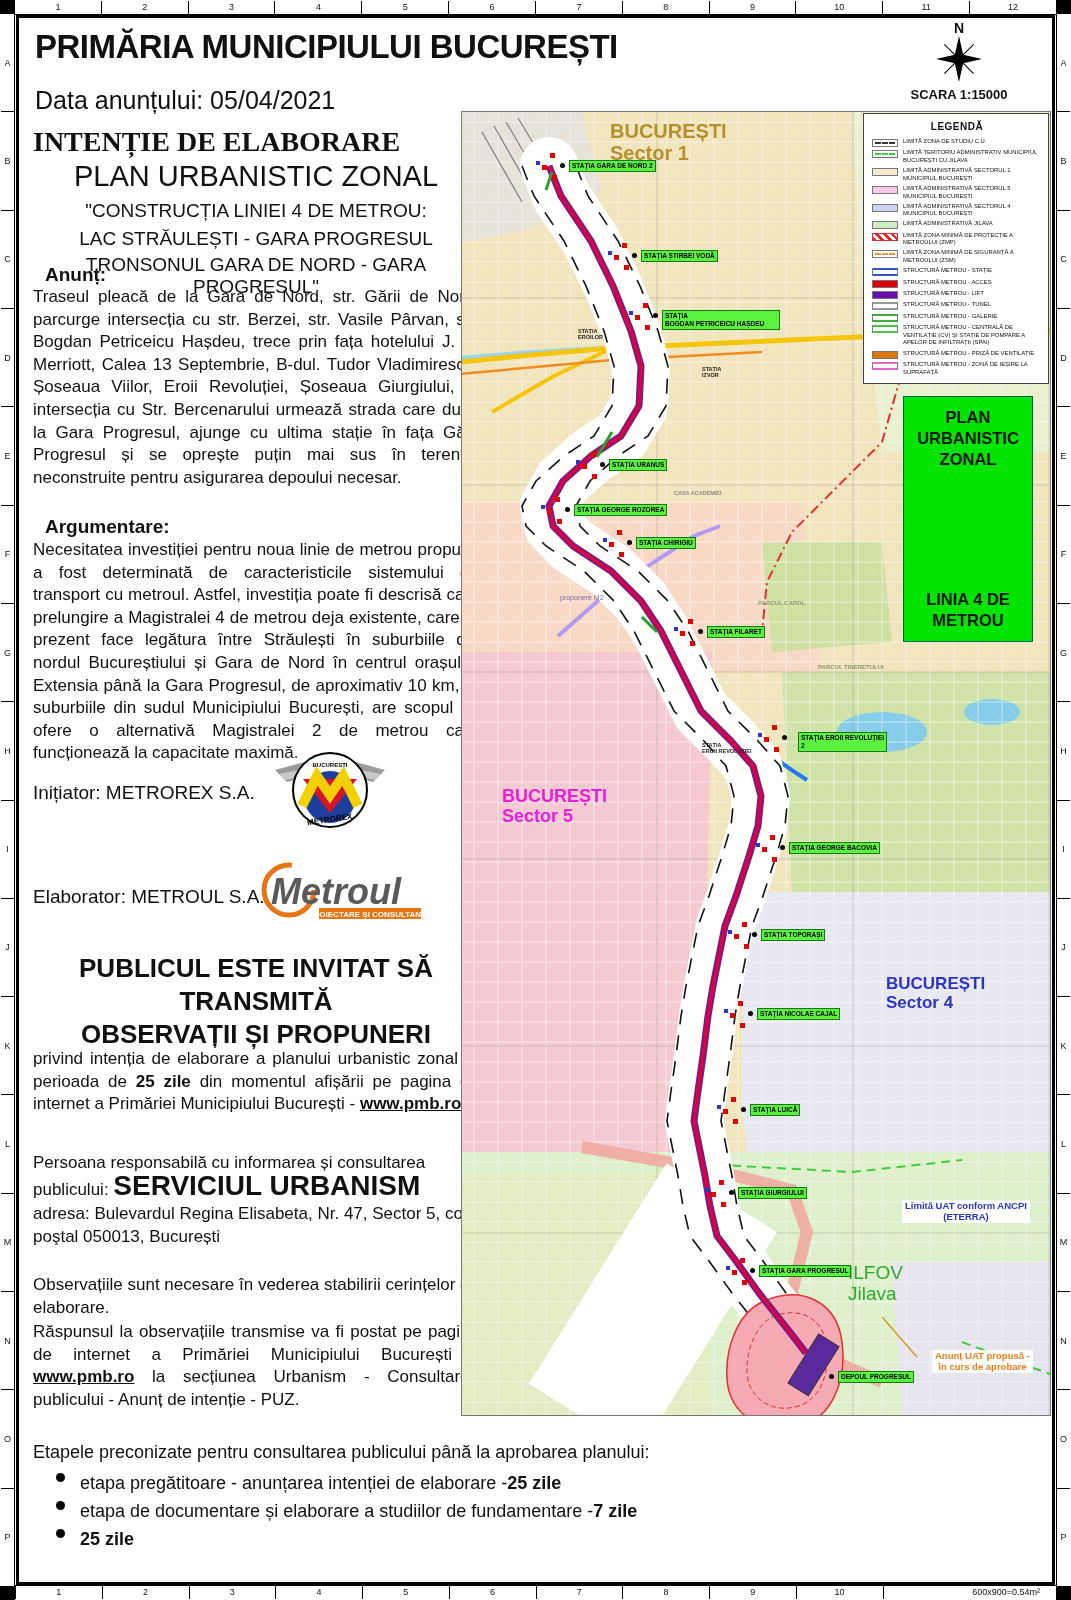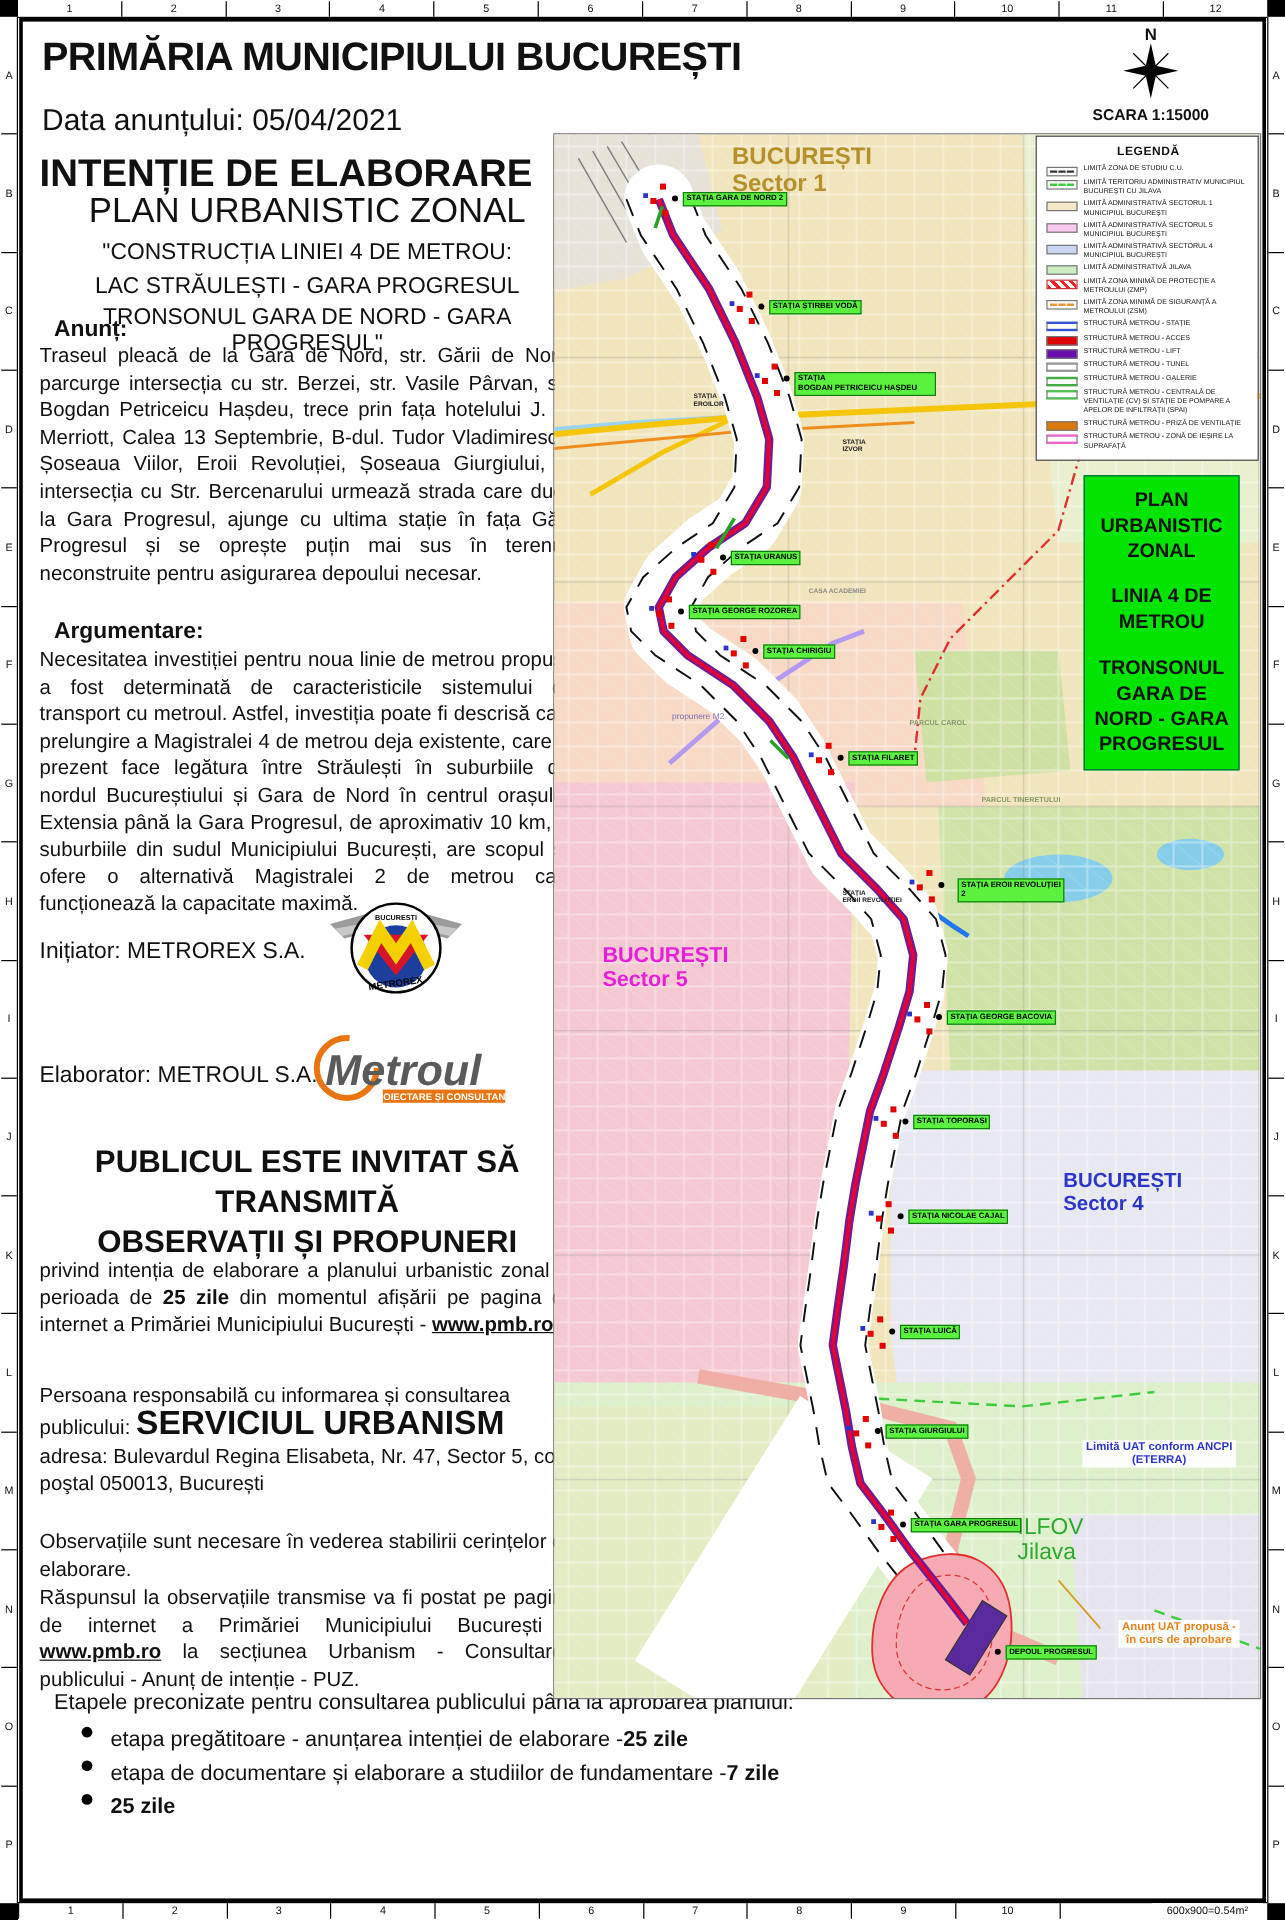--- a/index.html
+++ b/index.html
@@ -19,21 +19,21 @@
   .ruler-cell:first-child{border-left:none;}
   .ruler-cell-v{flex:1;font-size:9px;text-align:center;border-top:1px solid #000;display:flex;align-items:center;justify-content:center;}
   .ruler-cell-v:first-child{border-top:none;}
   #corner-label{position:absolute;right:4px;top:0;font-size:9px;line-height:13px;background:#fff;padding:0 12px;z-index:56;}
   #content{position:absolute;left:16px;top:15px;right:16px;bottom:15px;border:3px solid #000;background:#fff;}
   
   #main-title{position:absolute;left:16px;top:10px;font-size:33px;font-weight:bold;letter-spacing:-0.5px;}
   #date-line{position:absolute;left:16px;top:68px;font-size:25px;}
   
   .lc{position:absolute;left:14px;width:446px;}
-  #intent-heading{top:108px;font-size:32px;font-weight:bold;}
+  #intent-heading{top:108px;font-size:28px;font-weight:bold;font-family:Liberation Serif, serif;}
   #intent-sub{top:142px;font-size:29px;text-align:center;}
   .quote{text-align:center;font-size:19px;}
   #q1{top:182px}#q2{top:210px}#q3{top:236px}
   .sec-head{font-weight:bold;font-size:19px;left:26px;}
   #adresa-head{top:246px}
   #adresa-body{top:268px;font-size:17px;line-height:22.6px;text-align:justify;}
   #arg-head{top:498px}
   #arg-body{top:521px;font-size:17px;line-height:22.6px;text-align:justify;}
   #initiator-label{top:764px;font-size:19px;}
   #elaborator-label{top:868px;font-size:19px;}
@@ -72,21 +72,21 @@
   .sw-fill{background:var(--c);border:1px solid #777;}
   .sw-dash{background:#fff;border:1px solid #777;}
   .sw-dash::after{content:"";position:absolute;left:2px;right:2px;top:2px;border-top:2px dashed var(--c);}
   .sw-hatch{border:1px solid #c33;background:repeating-linear-gradient(45deg,var(--c) 0 2.5px,#fff 2.5px 5.5px);}
   .sw-lines{background:#fff;border:1px solid #777;border-top:2px solid var(--c);border-bottom:2px solid var(--c);}
   
   #puz-panel{position:absolute;left:441px;top:284px;width:130px;height:246px;background:#00e400;
      border:1px solid #064;z-index:40;text-align:center;font-weight:bold;font-size:16.5px;line-height:1.28;
      display:flex;flex-direction:column;justify-content:space-between;padding:10px 4px;box-sizing:border-box;}
   
-  #etape{position:absolute;left:14px;top:1390px;width:1000px;margin-left:12px;}
+  #etape{position:absolute;left:14px;top:1424px;width:1000px;}
   #etape-head{font-size:18px;margin-bottom:10px;}
   .etapa-li{display:flex;align-items:flex-start;margin:7px 0;font-size:18px;}
   .bdot{flex:0 0 9px;width:9px;height:9px;border-radius:50%;background:#000;margin:0 15px 0 23px;}
 </style>
 </head>
 <body>
 
 <div id="page">
 
   <div class="corner" id="corner-tl"></div>
@@ -367,21 +367,20 @@
               </div>
               <div class="legend-row">
                 <div class="legend-swatch sw-lines" style="--c: #ee66cc;"></div>
                 <div class="legend-label">STRUCTURĂ METROU - ZONĂ DE IEȘIRE LA SUPRAFAȚĂ</div>
               </div>
             </div>
         </div>
         <div id="puz-panel">
           <div>PLAN URBANISTIC ZONAL</div>
           <div>LINIA 4 DE METROU</div>
-          <div>TRONSONUL GARA DE NORD - GARA PROGRESUL</div>
         </div>
       <div class="station-label" style="left: 107px; top: 48px;">STAȚIA GARA DE NORD 2</div>
           <div class="station-dot" style="left: 98px; top: 51px;"></div>
           <div class="access-sq" style="left: 88px; top: 41px;"></div>
           <div class="access-sq" style="left: 80px; top: 53px;"></div>
           <div class="access-sq" style="left: 90px; top: 63px;"></div>
           <div class="lift-sq" style="left: 74px; top: 49px;"></div>
           <div class="station-label" style="left: 179px; top: 138px;">STAȚIA ȘTIRBEI VODĂ</div>
           <div class="station-dot" style="left: 170px; top: 141px;"></div>
           <div class="access-sq" style="left: 160px; top: 131px;"></div>

